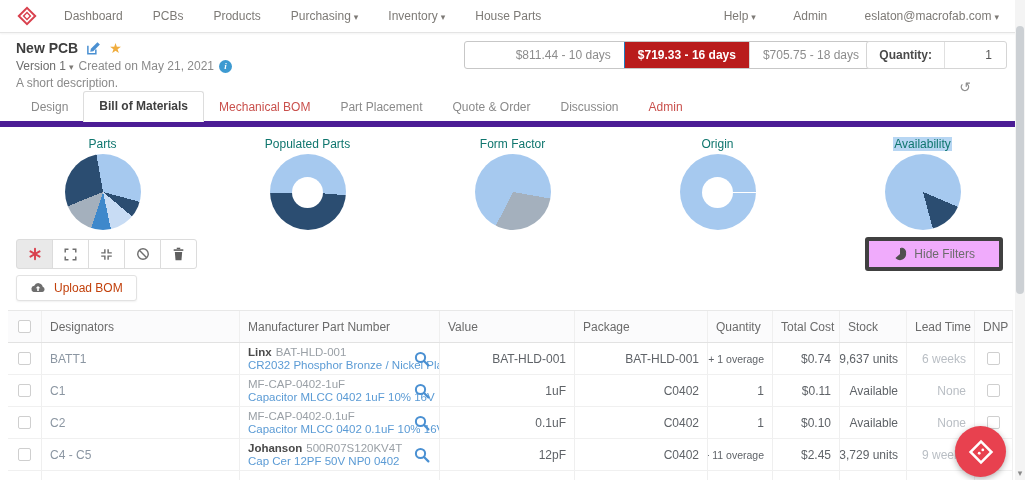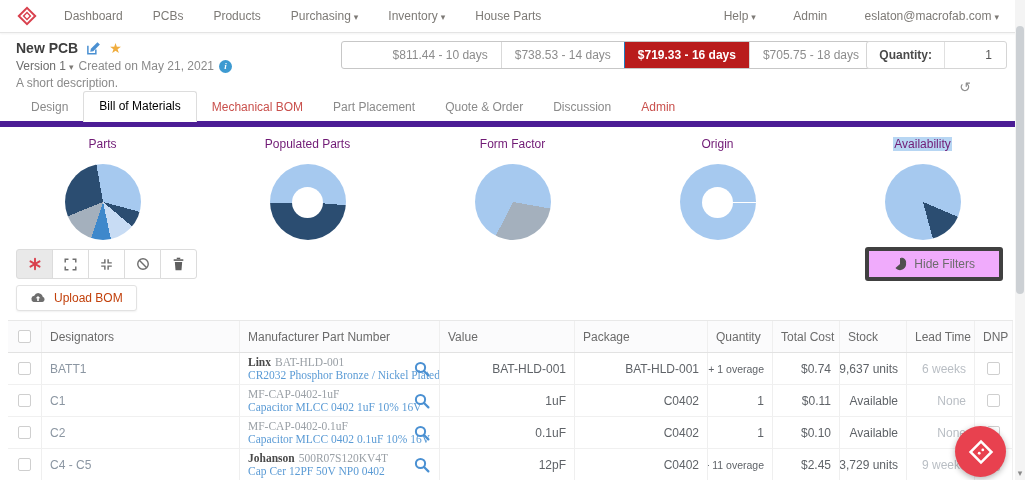--- a/index.html
+++ b/index.html
@@ -36,26 +36,26 @@
     border:1px solid #d5d5d5; border-radius:3px; overflow:hidden; background:#fff; }
   .qty-label { padding:6px 12px; color:#4a4a4a; font-weight:600; }
   .qty-value { padding:6px 14px; border-left:1px solid #e0e0e0; min-width:62px; text-align:right; color:#555; }
   .history-ic { position:absolute; top:46px; right:54px; color:#8e8e8e; font-size:14px; cursor:pointer; }
 
   
   .tabs { padding:0 0 0 16px; border-bottom:6px solid #4c1d95; display:flex; height:28px; align-items:flex-end; }
   .tab { padding:7px 15px 8px; color:#8a8a8a; cursor:pointer; white-space:nowrap; position:relative; top:1px; }
   .tab.alert { color:#c9504c; }
   .tab.active { background:#fff; border:1px solid #ddd; border-bottom:1px solid #fff;
-    border-radius:3px 3px 0 0; color:#000000; font-weight:400; }
+    border-radius:3px 3px 0 0; color:#404040; font-weight:700; }
 
   
   .charts { display:flex; padding:10px 0 2px; }
   .chart { flex:1 1 0; text-align:center; }
-  .chart-title { color:#701a75; margin-bottom:13px; }
+  .chart-title { color:#0f766e; margin-bottom:3px; }
   .chart-title .hl { background:#b7d6f3; padding:0 1px; }
   .pie { width:76px; height:76px; border-radius:50%; margin:0 auto; position:relative; cursor:pointer; }
   .pie .hole { position:absolute; left:50%; top:50%; width:31px; height:31px;
     margin:-15.5px 0 0 -15.5px; border-radius:50%; background:#fff; }
 
   
   .toolbar { position:relative; padding:7px 16px 0; }
   .btn-group { display:inline-flex; }
   .tb-btn { width:37px; height:30px; background:#fff; border:1px solid #dcdcdc; margin-left:-1px;
     display:inline-flex; align-items:center; justify-content:center; cursor:pointer; }
@@ -74,21 +74,21 @@
     border-bottom:1px solid #f0f0f0; height:32px; }
   .trow.thead { background:#fbfbfc; border-bottom:1px solid #e2e2e2; }
   .td { border-right:1px solid #efefef; display:flex; align-items:center; padding:0 8px;
     overflow:hidden; white-space:nowrap; }
   .td:last-child { border-right:1px solid #efefef; }
   .th { color:#6b6b6b; }
   .c-center { justify-content:center; }
   .c-right { justify-content:flex-end; color:#5f6368; }
   .cb { width:13px; height:13px; border:1px solid #cfcfcf; border-radius:2px; background:#fff; cursor:pointer; flex:none; }
   .designator { color:#8b96a2; cursor:pointer; }
-  .c-mpn { position:relative; padding-right:52px;font-family:Liberation Serif, serif; }
+  .c-mpn { position:relative; padding-right:52px; }
   .mpn-lines { line-height:13px; font-size:11.5px; }
   .brand { font-weight:700; color:#4a4a4a; margin-right:4px; }
   .part { color:#9aa0a6; }
   .mpn-desc { color:#5b9bd5; cursor:pointer; }
   .search-ic { position:absolute; right:9px; top:50%; margin-top:-8px; cursor:pointer; }
   .muted { color:#b9bec4; }
   .qty-cell { font-size:10.5px; }
 
   
   .fab-badge { position:fixed; right:19px; bottom:3px; width:51px; height:51px; border-radius:50%;
@@ -133,21 +133,20 @@
   </div>
   <div class="meta-row">
     <span class="version"><span>Version 1</span><span class="caret">▾</span></span>
     <span>Created on May 21, 2021</span>
     <span class="info-badge">i</span>
   </div>
   <div class="pcb-desc">A short description.</div>
 
   <div class="price-group">
     <span class="price-opt">$811.44 - 10 days</span>
-    <span class="price-opt">$738.53 - 14 days</span>
     <span class="price-opt sel">$719.33 - 16 days</span>
     <span class="price-opt">$705.75 - 18 days</span>
   </div>
   <div class="qty-group">
     <span class="qty-label">Quantity:</span>
     <span class="qty-value">1</span>
   </div>
   <span class="history-ic">↺</span>
 </div>
 

